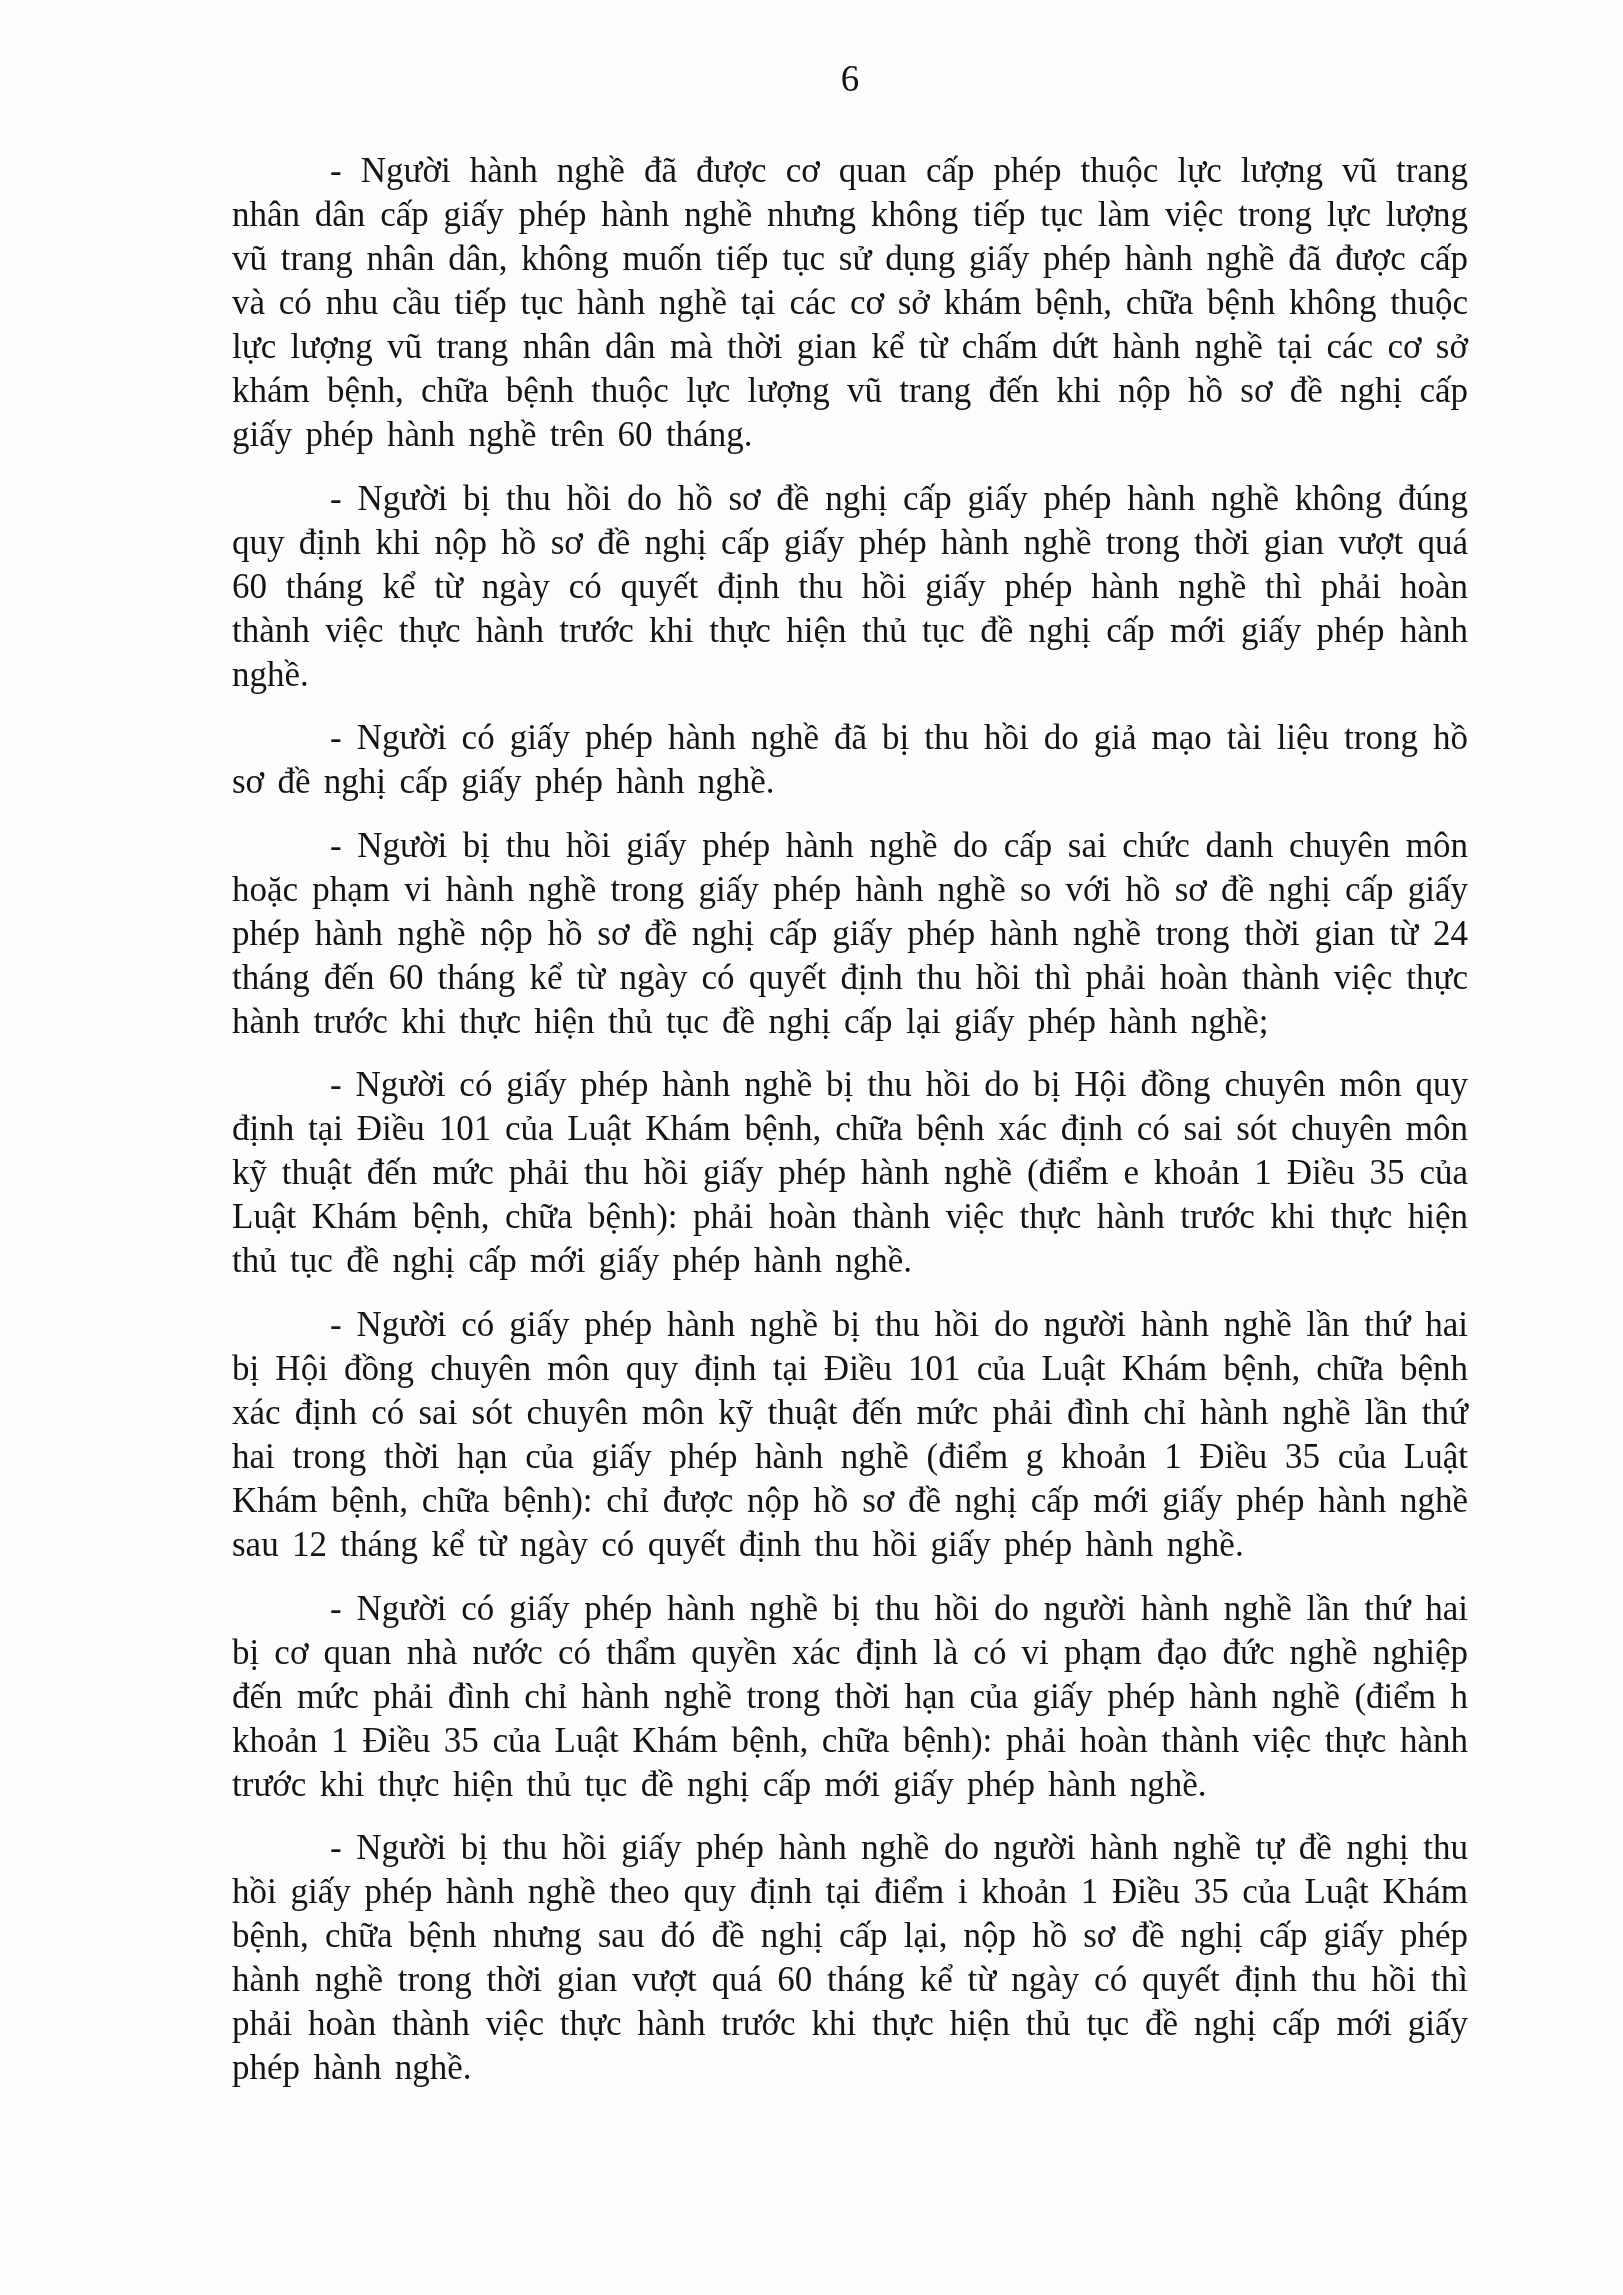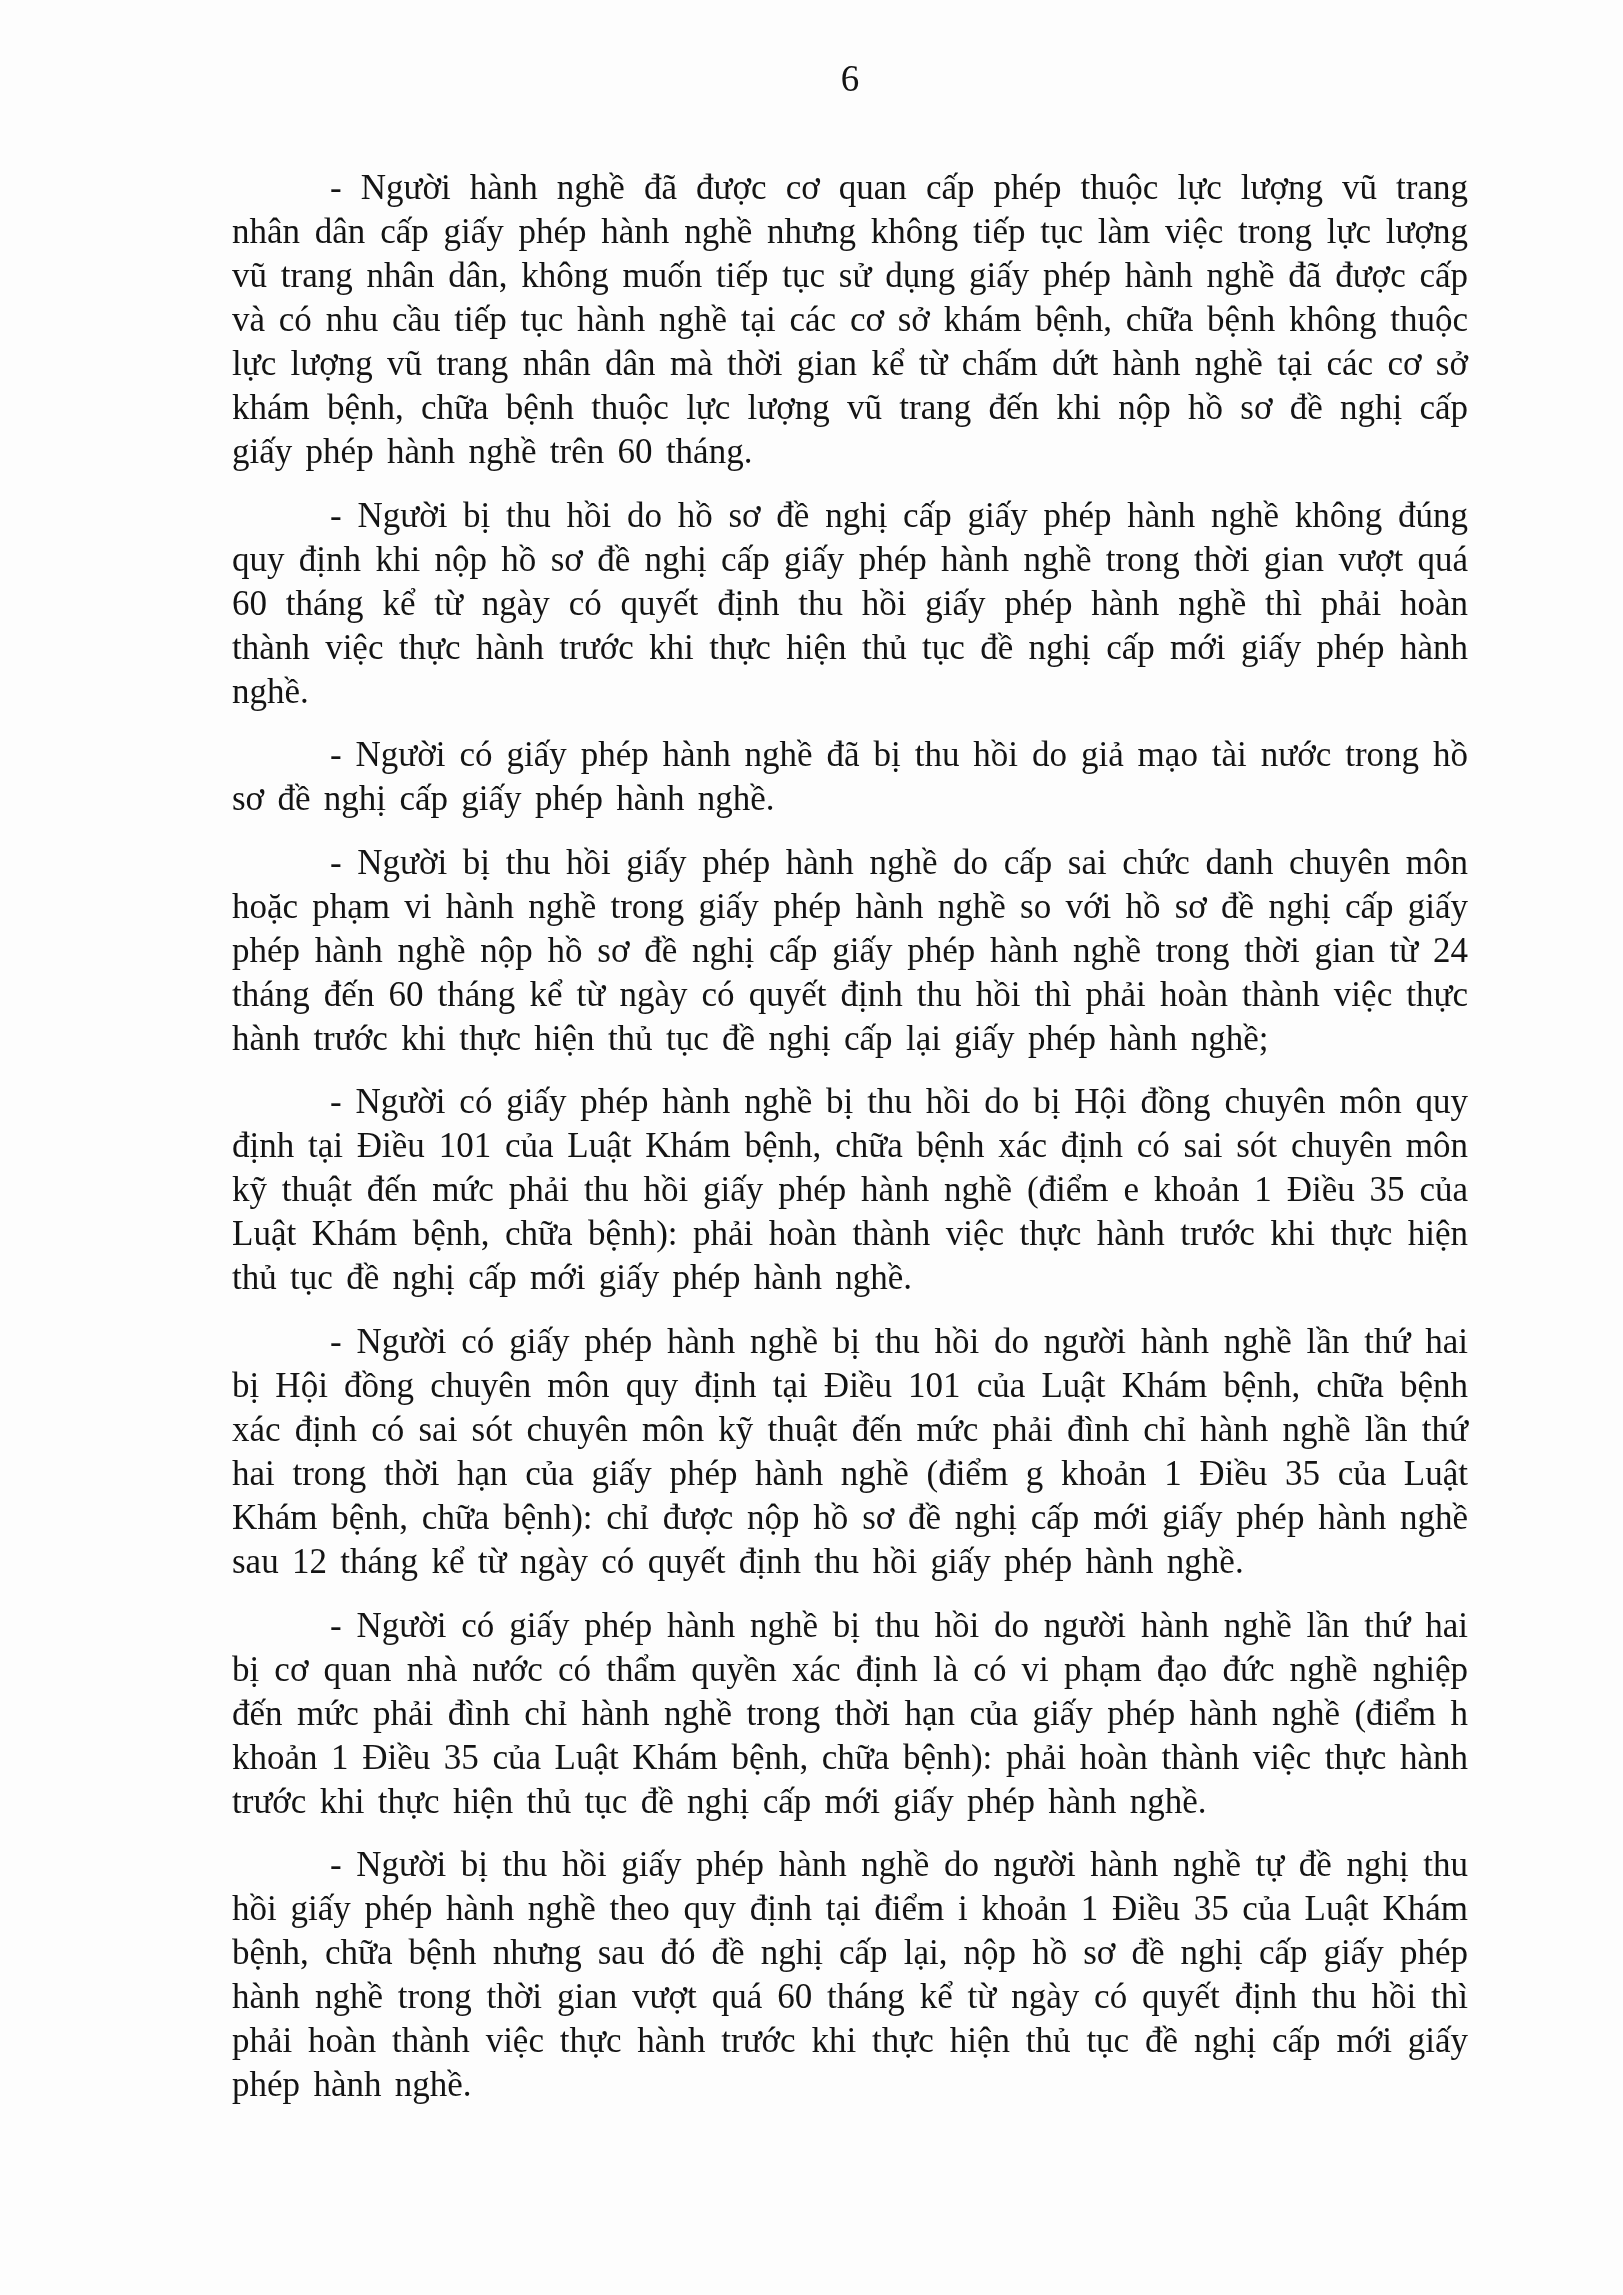--- a/index.html
+++ b/index.html
@@ -22,21 +22,21 @@
     width: 1236px;
     padding-top: 56px;
   }
   .page-number {
     text-align: center;
     font-size: 37px;
     line-height: 46px;
     color: #141414;
   }
   .doc-body {
-    margin-top: 64px;
+    margin-top: 47px;
   }
   .para {
     font-size: 35px;
     line-height: 44px;
     text-align: justify;
     text-justify: inter-word;
     text-indent: 98px;
     margin: 0 0 19.6px 0;
     word-spacing: 4.6px;
     hyphens: none;
@@ -45,21 +45,21 @@
 </style>
 </head>
 <body>
 
 <div class="page">
   <div class="column">
     <div class="page-number">6</div>
     <div class="doc-body">
       <p class="para">- Người hành nghề đã được cơ quan cấp phép thuộc lực lượng vũ trang nhân dân cấp giấy phép hành nghề nhưng không tiếp tục làm việc trong lực lượng vũ trang nhân dân, không muốn tiếp tục sử dụng giấy phép hành nghề đã được cấp và có nhu cầu tiếp tục hành nghề tại các cơ sở khám bệnh, chữa bệnh không thuộc lực lượng vũ trang nhân dân mà thời gian kể từ chấm dứt hành nghề tại các cơ sở khám bệnh, chữa bệnh thuộc lực lượng vũ trang đến khi nộp hồ sơ đề nghị cấp giấy phép hành nghề trên 60 tháng.</p>
       <p class="para">- Người bị thu hồi do hồ sơ đề nghị cấp giấy phép hành nghề không đúng quy định khi nộp hồ sơ đề nghị cấp giấy phép hành nghề trong thời gian vượt quá 60 tháng kể từ ngày có quyết định thu hồi giấy phép hành nghề thì phải hoàn thành việc thực hành trước khi thực hiện thủ tục đề nghị cấp mới giấy phép hành nghề.</p>
-      <p class="para">- Người có giấy phép hành nghề đã bị thu hồi do giả mạo tài nước trong hồ sơ đề nghị cấp giấy phép hành nghề.</p>
+      <p class="para">- Người có giấy phép hành nghề đã bị thu hồi do giả mạo tài liệu trong hồ sơ đề nghị cấp giấy phép hành nghề.</p>
       <p class="para">- Người bị thu hồi giấy phép hành nghề do cấp sai chức danh chuyên môn hoặc phạm vi hành nghề trong giấy phép hành nghề so với hồ sơ đề nghị cấp giấy phép hành nghề nộp hồ sơ đề nghị cấp giấy phép hành nghề trong thời gian từ 24 tháng đến 60 tháng kể từ ngày có quyết định thu hồi thì phải hoàn thành việc thực hành trước khi thực hiện thủ tục đề nghị cấp lại giấy phép hành nghề;</p>
       <p class="para">- Người có giấy phép hành nghề bị thu hồi do bị Hội đồng chuyên môn quy định tại Điều 101 của Luật Khám bệnh, chữa bệnh xác định có sai sót chuyên môn kỹ thuật đến mức phải thu hồi giấy phép hành nghề (điểm e khoản 1 Điều 35 của Luật Khám bệnh, chữa bệnh): phải hoàn thành việc thực hành trước khi thực hiện thủ tục đề nghị cấp mới giấy phép hành nghề.</p>
       <p class="para">- Người có giấy phép hành nghề bị thu hồi do người hành nghề lần thứ hai bị Hội đồng chuyên môn quy định tại Điều 101 của Luật Khám bệnh, chữa bệnh xác định có sai sót chuyên môn kỹ thuật đến mức phải đình chỉ hành nghề lần thứ hai trong thời hạn của giấy phép hành nghề (điểm g khoản 1 Điều 35 của Luật Khám bệnh, chữa bệnh): chỉ được nộp hồ sơ đề nghị cấp mới giấy phép hành nghề sau 12 tháng kể từ ngày có quyết định thu hồi giấy phép hành nghề.</p>
       <p class="para">- Người có giấy phép hành nghề bị thu hồi do người hành nghề lần thứ hai bị cơ quan nhà nước có thẩm quyền xác định là có vi phạm đạo đức nghề nghiệp đến mức phải đình chỉ hành nghề trong thời hạn của giấy phép hành nghề (điểm h khoản 1 Điều 35 của Luật Khám bệnh, chữa bệnh): phải hoàn thành việc thực hành trước khi thực hiện thủ tục đề nghị cấp mới giấy phép hành nghề.</p>
       <p class="para">- Người bị thu hồi giấy phép hành nghề do người hành nghề tự đề nghị thu hồi giấy phép hành nghề theo quy định tại điểm i khoản 1 Điều 35 của Luật Khám bệnh, chữa bệnh nhưng sau đó đề nghị cấp lại, nộp hồ sơ đề nghị cấp giấy phép hành nghề trong thời gian vượt quá 60 tháng kể từ ngày có quyết định thu hồi thì phải hoàn thành việc thực hành trước khi thực hiện thủ tục đề nghị cấp mới giấy phép hành nghề.</p>
     </div>
   </div>
 </div>
 
 

